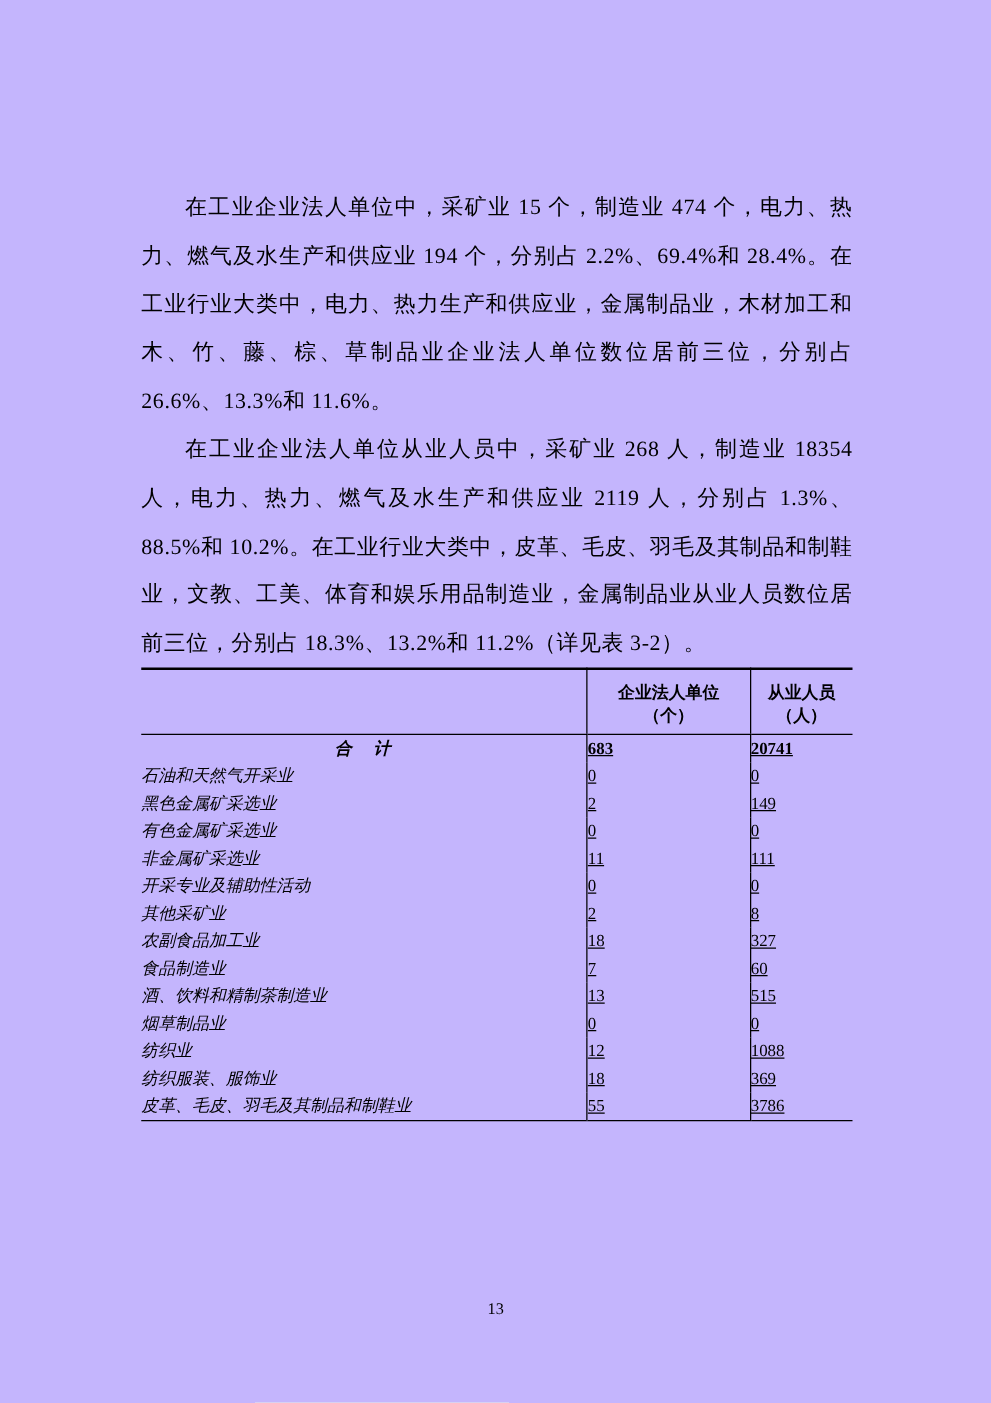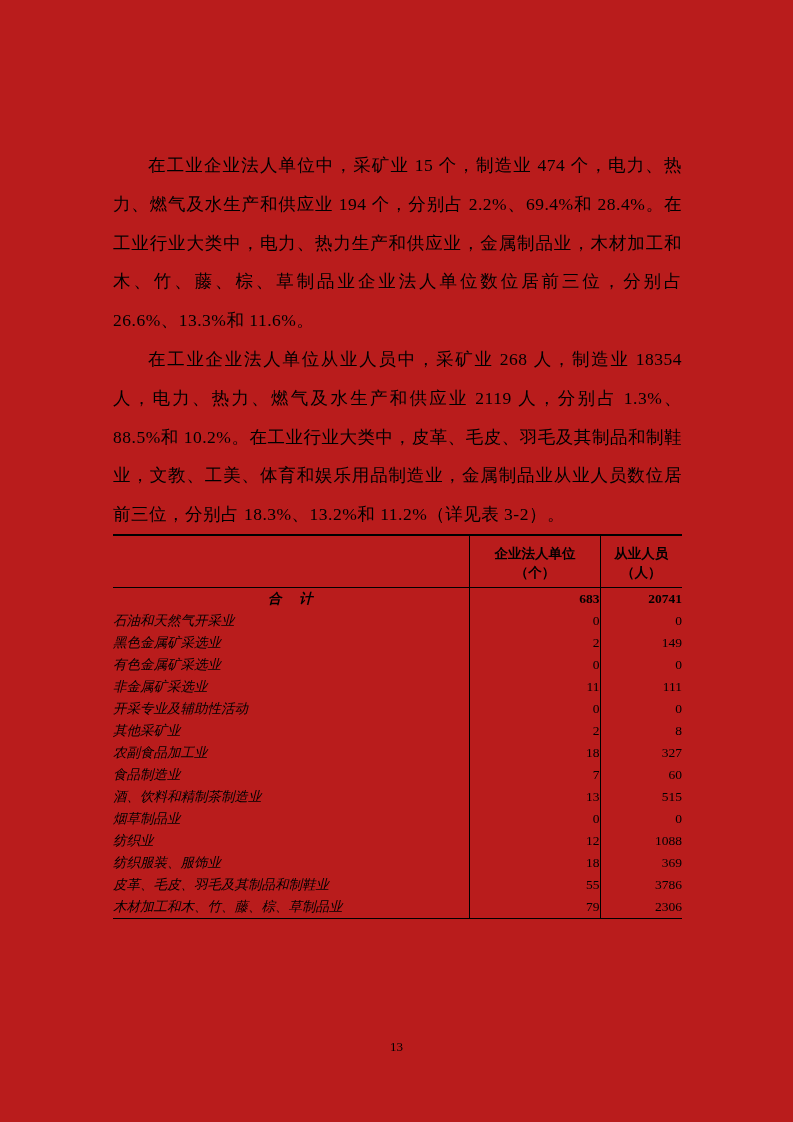--- a/index.html
+++ b/index.html
@@ -5,21 +5,21 @@
   html, body {
     margin: 0;
     padding: 0;
     background: #e8e8e8;
   }
   .page {
     position: relative;
     width: 793px;
     height: 1122px;
     margin: 0 auto;
-    background: #b91c1c;
+    background: #c4b5fd;
     font-family: "Liberation Serif", "DejaVu Serif", serif;
     color: #000000;
     overflow: hidden;
   }
   .content {
     position: absolute;
     left: 113px;
     top: 146px;
     width: 569px;
   }
@@ -69,22 +69,23 @@
   }
   .col-label { width: 62.7%; }
   .col-units { width: 22.9%; }
   .col-persons { width: 14.4%; }
   td.label-cell {
     text-align: left;
     padding-left: 3px;
     font-style: italic;
   }
   td.num-cell {
-    text-align: right;
+    text-align: left;
     font-family: "Liberation Serif", "DejaVu Serif", serif;
+    text-decoration: underline;
   }
   tr.total-row td {
     font-weight: bold;
   }
   tr.total-row td.label-cell {
     text-align: center;
     padding-left: 0;
     letter-spacing: 2px;
   }
   .page-number {
@@ -185,24 +186,19 @@
           <tr>
             <td class="label-cell">纺织服装、服饰业</td>
             <td class="num-cell">18</td>
             <td class="num-cell">369</td>
           </tr>
           <tr>
             <td class="label-cell">皮革、毛皮、羽毛及其制品和制鞋业</td>
             <td class="num-cell">55</td>
             <td class="num-cell">3786</td>
           </tr>
-          <tr>
-            <td class="label-cell">木材加工和木、竹、藤、棕、草制品业</td>
-            <td class="num-cell">79</td>
-            <td class="num-cell">2306</td>
-          </tr>
         </tbody>
     </table>
 
   </div>
 
   <div class="page-number">13</div>
 </div>
 
 </body></html>

